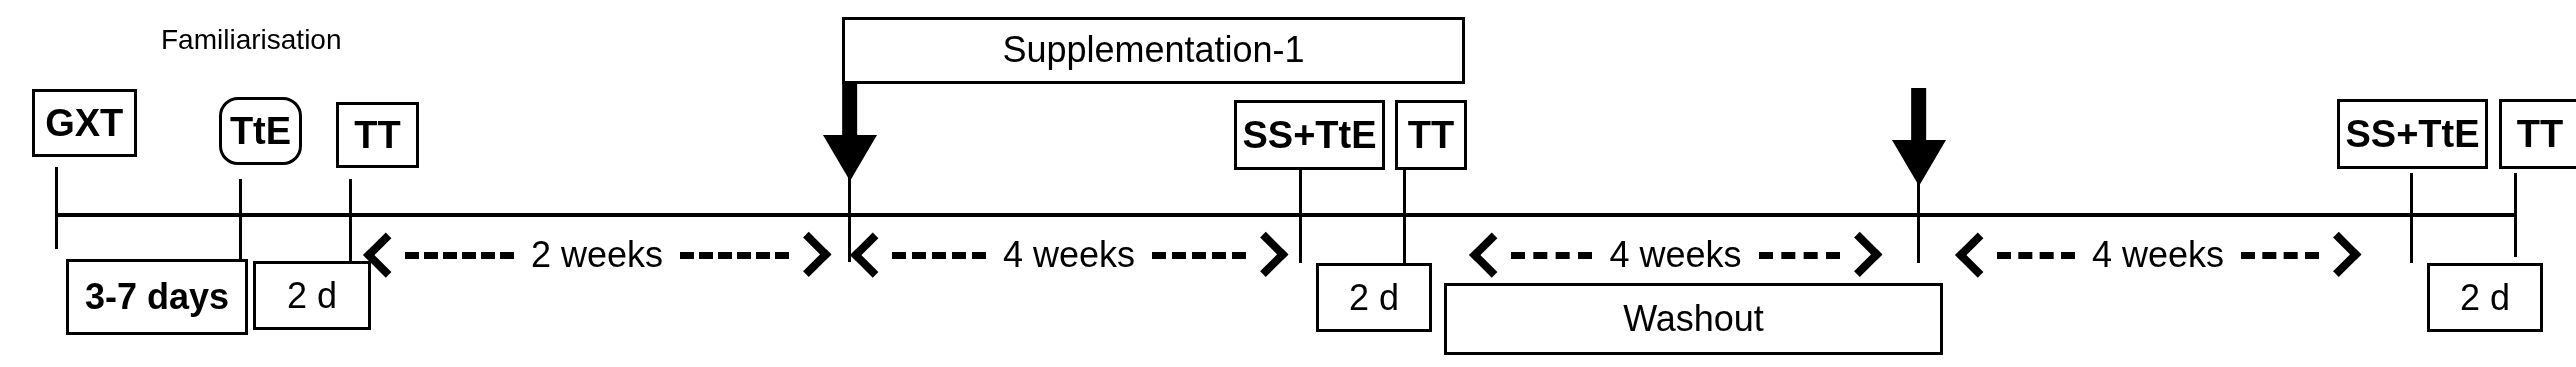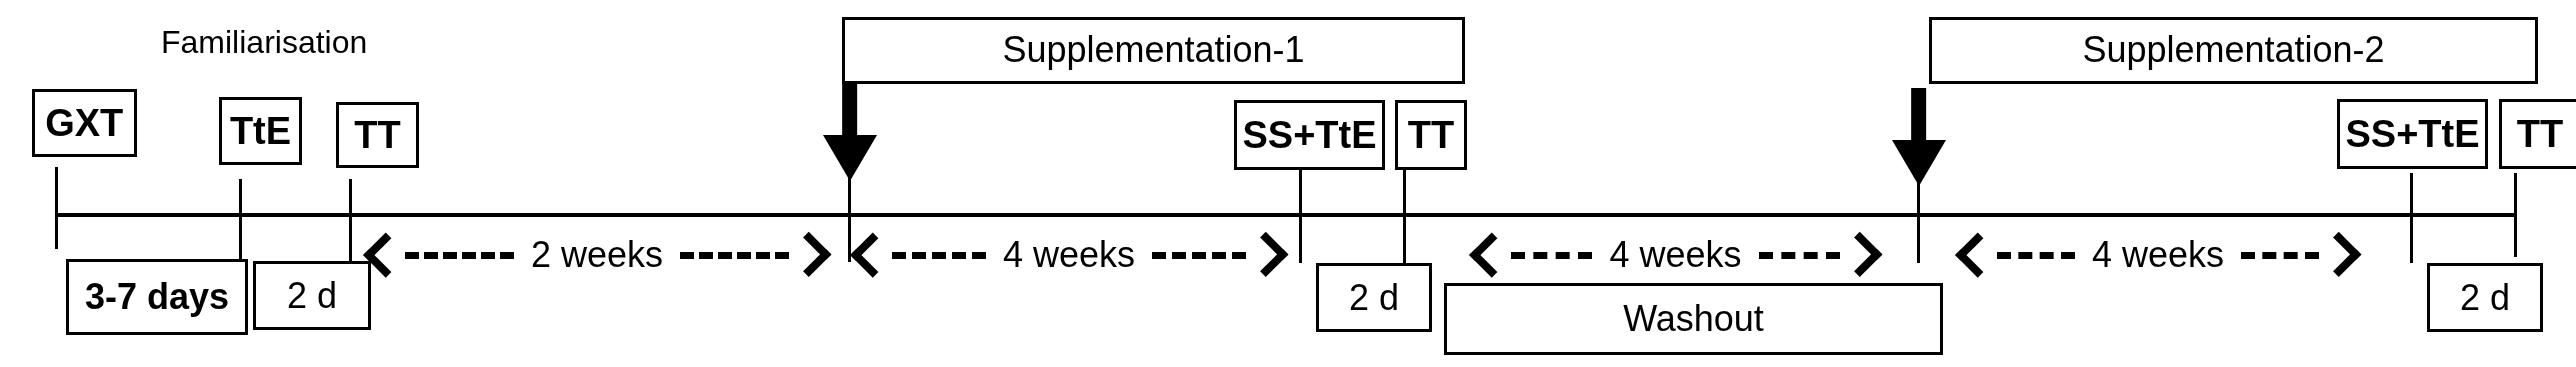--- a/index.html
+++ b/index.html
@@ -15,21 +15,21 @@
     position:absolute;
     border:3.9px solid #000;
     background:#fff;
     box-sizing:border-box;
     display:flex;align-items:center;justify-content:center;
     font-size:36px;
     white-space:nowrap;
     margin-left:16px;
   }
   .test{font-weight:bold;font-size:38px;}
-  .free-label{position:absolute;font-size:32px;white-space:nowrap;}
+  .free-label{position:absolute;font-size:28px;white-space:nowrap;}
   .timeline{position:absolute;background:#000;height:3.9px;}
   .tick{position:absolute;background:#000;width:3.1px;}
   .big-arrow{position:absolute;}
   .big-arrow .shaft{position:absolute;left:50%;transform:translateX(-50%);top:0;width:15.7px;background:#000;}
   .big-arrow .head{position:absolute;left:50%;transform:translateX(-50%);width:0;height:0;
     border-left:27px solid transparent;border-right:27px solid transparent;border-top:46px solid #000;}
   .dash-arrow{
     position:absolute;display:flex;align-items:center;
     font-size:36px;
   }
@@ -42,31 +42,28 @@
 </head>
 <body>
 
 <div class="canvas">
 
   <div class="free-label" style="left:161px;top:23.5px;">Familiarisation</div>
 
   <div class="box" style="left:826px;top:16.5px;width:623px;height:67px;">
     <span>Supplementation-1</span>
   </div>
-  <div class="box" style="left:1913px;top:16.5px;width:609px;height:67px;">
-    <span>Supplementation-2</span>
-  </div>
   <div class="box" style="left:1428px;top:283px;width:499px;height:72px;">
     <span>Washout</span>
   </div>
 
   <div class="box test" style="left:15.7px;top:89px;width:105px;height:68px;">
     <span>GXT</span>
   </div>
-  <div class="box test" style="left:203px;top:97px;width:83px;height:68px;">
+  <div class="box test" style="left:203px;top:97px;width:83px;height:68px;border-radius:19px;">
     <span>TtE</span>
   </div>
   <div class="box test" style="left:320px;top:102px;width:83px;height:66px;">
     <span>TT</span>
   </div>
   <div class="box test" style="left:1218px;top:100px;width:151px;height:70px;">
     <span>SS+TtE</span>
   </div>
   <div class="box test" style="left:1379px;top:100px;width:72px;height:70px;">
     <span>TT</span>

